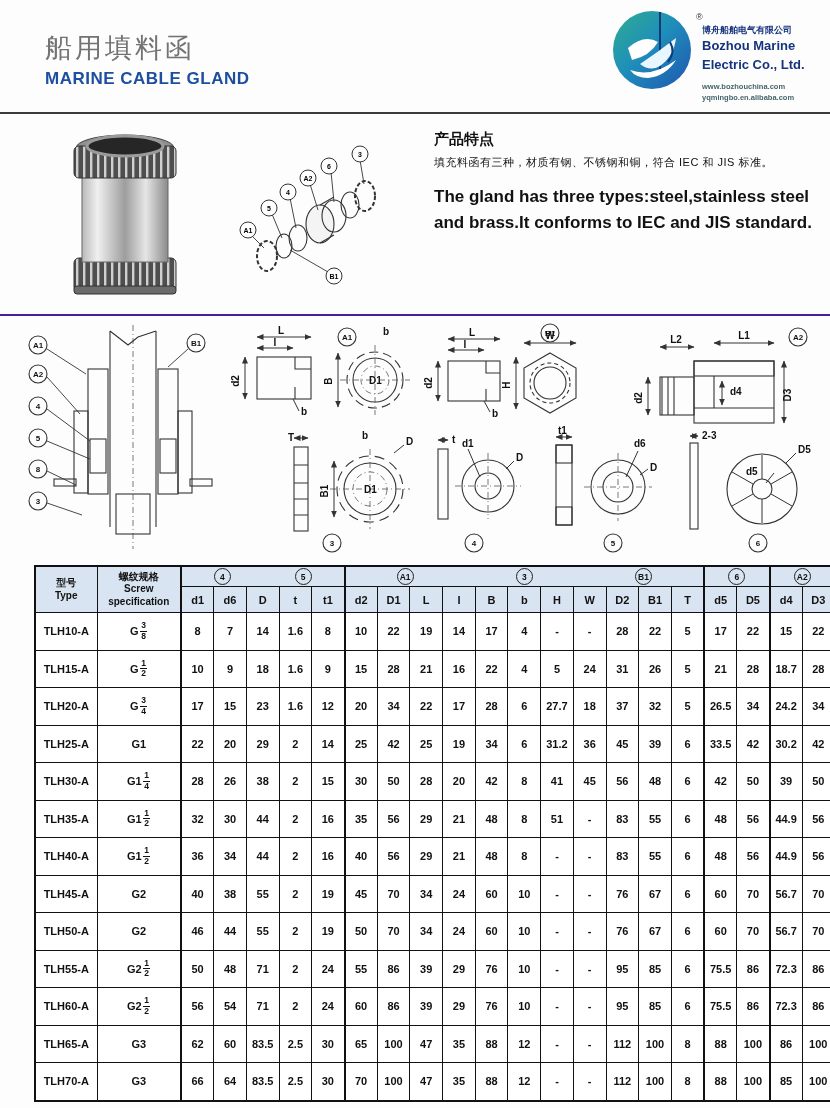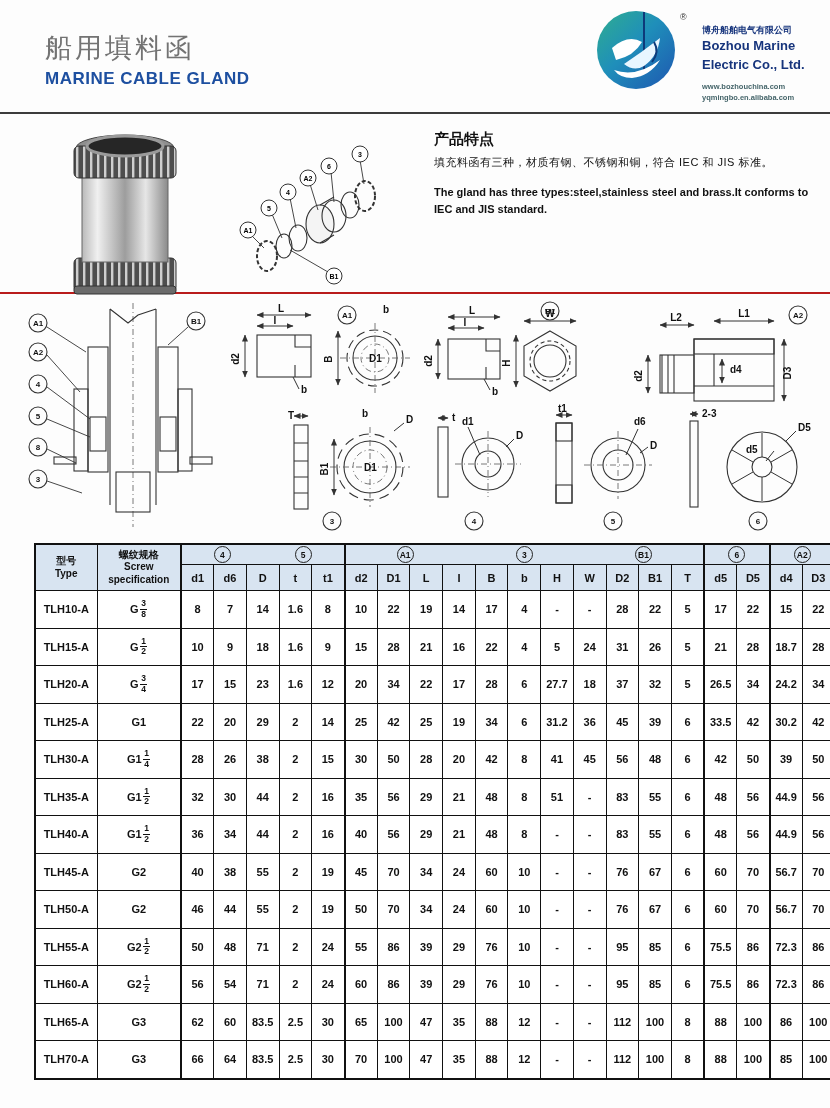--- a/index.html
+++ b/index.html
@@ -5,34 +5,34 @@
   html,body{margin:0;padding:0;}
   body{
     width:830px;height:1108px;position:relative;background:#fdfdfd;
     font-family:"Liberation Sans",sans-serif;color:#111;overflow:hidden;
   }
   
   .hdr{height:114px;box-sizing:border-box;border-bottom:2px solid #3c3c3c;position:relative;padding:30px 0 0 45px;}
   .hdr .t-zh{font-size:27px;font-weight:normal;color:#737373;letter-spacing:3px;margin:0;}
   .hdr .t-en{font-size:17px;font-weight:bold;color:#1d4fa0;letter-spacing:.5px;margin:3px 0 0;}
   .logo-wrap{position:absolute;right:10px;top:8px;display:flex;align-items:flex-start;}
-  .logo-txt{width:118px;padding-top:16px;margin-left:16px;line-height:1.45;}
+  .logo-txt{width:118px;padding-top:16px;margin-left:0;line-height:1.45;}
   .logo-txt .l1{font-size:9px;font-weight:bold;color:#16347c;}
   .logo-txt .l2{font-size:13px;font-weight:bold;color:#16347c;margin-bottom:7px;}
   .logo-txt .l3,.logo-txt .l4{font-size:7.5px;font-weight:bold;color:#45656a;}
   .reg{position:absolute;font-size:9px;color:#333;top:4px;left:86px;}
   
-  .intro{height:180px;box-sizing:border-box;border-bottom:2px solid #b91c1c;display:flex;padding:16px 10px 4px 66px;}
+  .intro{height:202px;box-sizing:border-box;border-bottom:2px solid #4c1d95;display:flex;padding:16px 10px 4px 66px;}
   .photo-box{width:118px;height:172px;}
   .exploded-box{width:160px;height:150px;margin-left:48px;margin-top:14px;}
   .intro-txt{flex:1;margin-left:42px;padding-right:6px;}
   .intro-txt .h-zh{font-size:15px;font-weight:bold;margin:0 0 6px;}
   .intro-txt .p-zh{font-size:11px;margin:0 0 14px;letter-spacing:.5px;}
   .intro-txt .h-en{font-size:18px;font-weight:bold;margin:0 0 5px;}
-  .intro-txt .p-en{font-size:11px;font-weight:bold;margin:0;line-height:1.5;}
+  .intro-txt .p-en{font-size:17px;font-weight:bold;margin:0;line-height:1.5;}
   
   .band{height:240px;position:relative;}
   .band svg{display:block;margin:3px 0 0 10px;}
   .band text{font-size:10px;font-weight:bold;fill:#111;}
   .band .tag-t{font-size:8px;}
   .dim{stroke:#333;stroke-width:1;}
   .ol{stroke:#333;stroke-width:1.1;fill:none;}
   .cl{stroke:#555;stroke-width:.8;stroke-dasharray:6 3 1 3;fill:none;}
   
   .tbl-wrap{padding:6px 6px 0 34px;}

